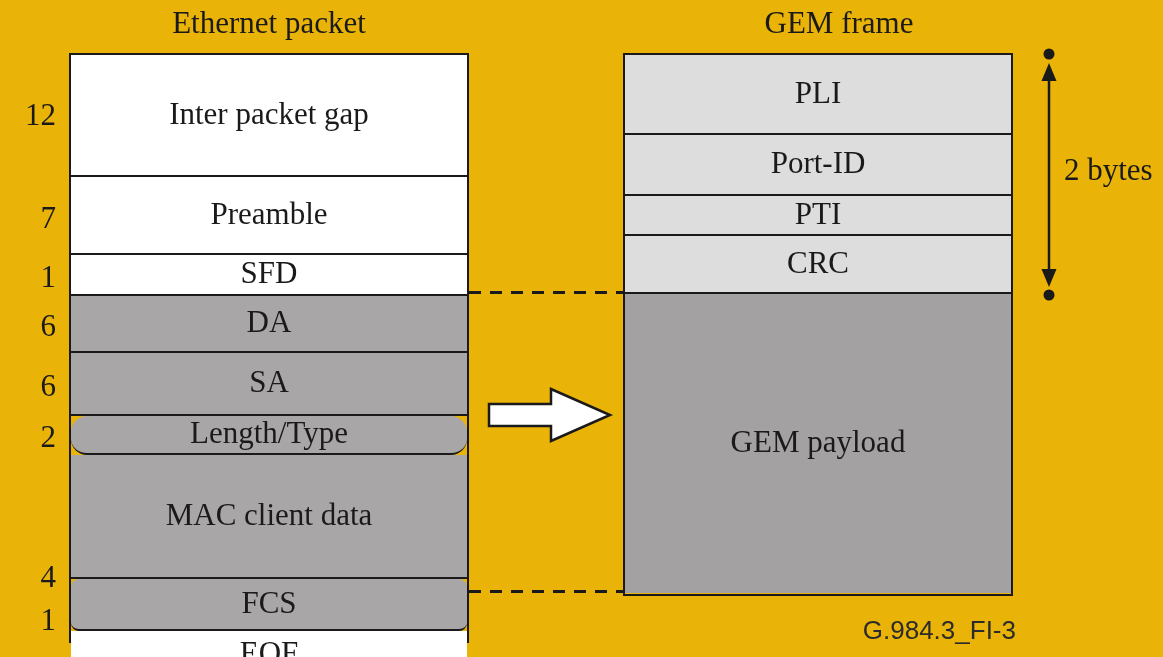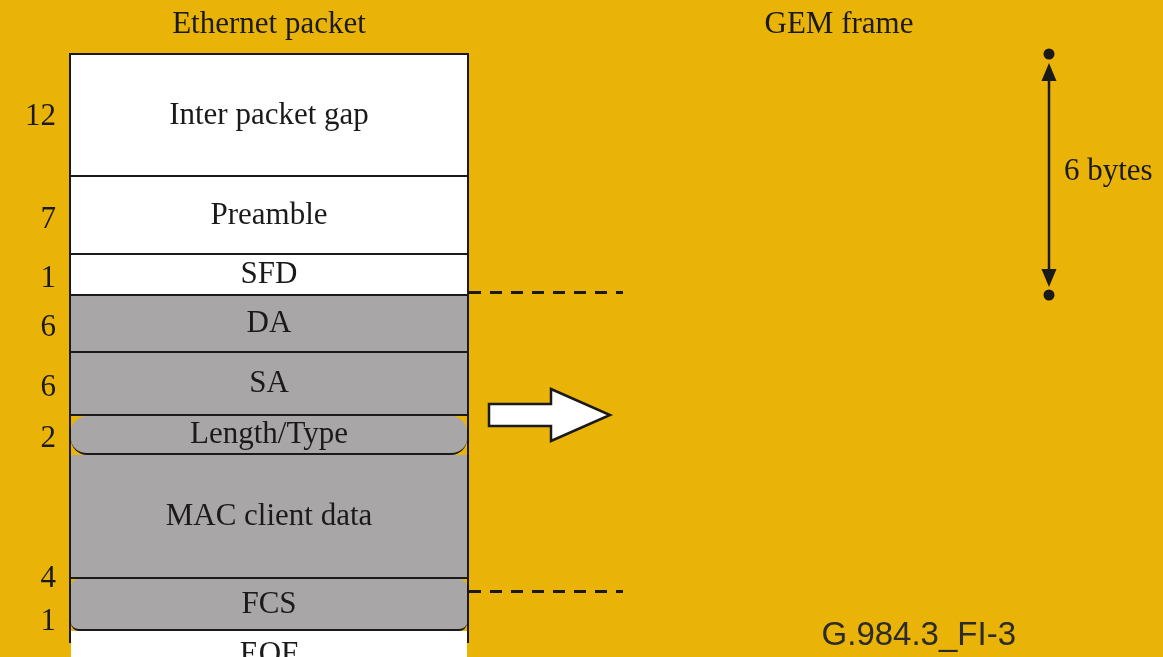--- a/index.html
+++ b/index.html
@@ -108,21 +108,21 @@
     line-height: 1;
     white-space: nowrap;
   }
   .caption {
     position: absolute;
     left: 816px;
     top: 615px;
     width: 200px;
     text-align: right;
     font-family: "Liberation Sans", "DejaVu Sans", sans-serif;
-    font-size: 33px;
+    font-size: 26px;
     color: #2b2b2b;
     white-space: nowrap;
   }
 </style>
 </head>
 <body>
 
 <div class="stage">
 
   <div class="col-title left">Ethernet packet</div>
@@ -162,33 +162,50 @@
         <span class="field-label">MAC client data</span>
       </div>
       <div class="field-row" style="height: 52px; background: rgb(169, 166, 167); border-radius: 8px;">
         <span class="field-label">FCS</span>
       </div>
       <div class="field-row" style="height: 47px; background: rgb(255, 255, 255);">
         <span class="field-label">EOF</span>
       </div>
     </div>
 
+  <div id="gem-col" class="column">
+      <div class="field-row" style="height: 80px; background: rgb(222, 221, 221);">
+        <span class="field-label">PLI</span>
+      </div>
+      <div class="field-row" style="height: 61px; background: rgb(222, 221, 221);">
+        <span class="field-label">Port-ID</span>
+      </div>
+      <div class="field-row" style="height: 40px; background: rgb(222, 221, 221);">
+        <span class="field-label">PTI</span>
+      </div>
+      <div class="field-row" style="height: 58px; background: rgb(222, 221, 221);">
+        <span class="field-label">CRC</span>
+      </div>
+      <div class="field-row" style="height: 299px; background: rgb(163, 161, 162);">
+        <span class="field-label">GEM payload</span>
+      </div>
+    </div>
 
   <div id="dash-top" class="dashed-connector"></div>
   <div id="dash-bottom" class="dashed-connector"></div>
 
   <svg class="block-arrow-svg" viewBox="0 0 130 64">
     <polygon points="4,21 66,21 66,6 125,32 66,58 66,43 4,43" fill="#ffffff" stroke="#1a1a1a" stroke-width="2.5" stroke-linejoin="miter"></polygon>
   </svg>
 
   <svg class="dim-arrow-svg" viewBox="0 0 32 260">
     <circle cx="15" cy="9" r="5.5" fill="#1a1a1a"></circle>
     <polygon points="15,18 7.5,36 22.5,36" fill="#1a1a1a"></polygon>
     <line x1="15" y1="33" x2="15" y2="227" stroke="#1a1a1a" stroke-width="2.5"></line>
     <polygon points="7.5,224 22.5,224 15,242" fill="#1a1a1a"></polygon>
     <circle cx="15" cy="250" r="5.5" fill="#1a1a1a"></circle>
   </svg>
 
-  <div class="dim-label">6 bytes</div>
+  <div class="dim-label">2 bytes</div>
 
   <div class="caption">G.984.3_FI-3</div>
 
 </div>
 
 </body></html>

